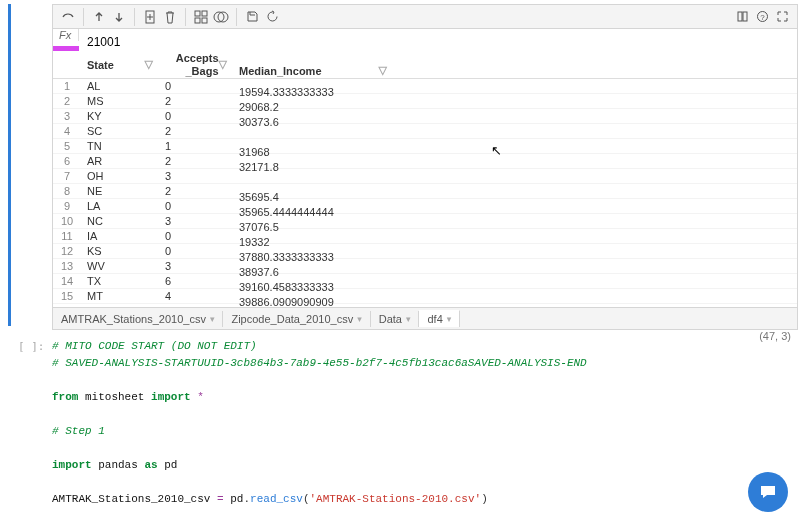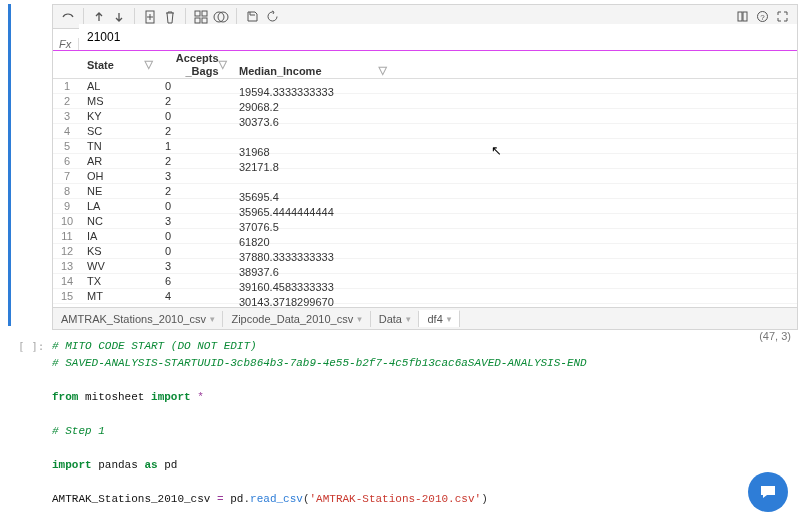--- a/index.html
+++ b/index.html
@@ -5,21 +5,21 @@
 * { box-sizing: border-box; margin: 0; padding: 0; }
 body { font-family: -apple-system, BlinkMacSystemFont, "Segoe UI", Helvetica, Arial, sans-serif; font-size: 12px; color: #333; background: #fff; }
 .app { width: 800px; height: 516px; position: relative; overflow: hidden; }
 .blue-bar { position: absolute; left: 8px; top: 4px; width: 3px; height: 322px; background: #2e7dd7; }
 .mito { position: absolute; left: 52px; top: 4px; right: 2px; border: 1px solid #d5d5d5; background: #f4f4f4; }
 .toolbar { display: flex; align-items: center; height: 24px; padding: 2px 6px; border-bottom: 1px solid #d5d5d5; gap: 4px; }
 .tb-left { display: flex; gap: 2px; align-items: center; }
 .tb-group { display: flex; gap: 2px; align-items: center; border-right: 1px solid #d5d5d5; padding-right: 6px; margin-right: 4px; }
 .tb-btn { width: 18px; height: 18px; display: flex; align-items: center; justify-content: center; color: #555; cursor: pointer; border-radius: 2px; }
 .tb-right { margin-left: auto; display: flex; gap: 2px; }
-.fx-bar { display: flex; align-items: flex-end; height: 22px; border-bottom: 1px solid #d946ef; background: #fff; }
+.fx-bar { display: flex; align-items: flex-start; height: 22px; border-bottom: 5px solid #d946ef; background: #fff; }
 .fx-label { width: 26px; padding-left: 6px; color: #666; font-style: italic; font-size: 11px; border-right: 1px solid #ddd; }
 .fx-input { flex: 1; padding: 6px 8px; border: none; outline: none; font-size: 12px; background: #fff; }
 .grid { background: #fff; overflow: hidden; height: 256px; position: relative; }
 .hdr-row { display: flex; border-bottom: 1px solid #ddd; height: 28px; align-items: center; font-weight: 600; font-size: 11px; color: #333; text-align: right; }
 .row-num { width: 28px; text-align: center; color: #888; font-size: 11px; flex-shrink:0; }
 .col { display: flex; align-items: center; padding: 0 6px; flex-shrink:0; }
 .col-state { width: 78px; }
 .col-accepts { width: 74px; line-height: 1.1; }
 .col-income { width: 160px; margin-top: 12px; }
 .filter-icon { margin-left: auto; color: #aaa; }
@@ -211,21 +211,21 @@
           <div class="data-row">
             <div class="row-num">10</div>
             <div class="col col-state">NC</div>
             <div class="col col-accepts">3</div>
             <div class="col col-income">37076.5</div>
           </div>
           <div class="data-row">
             <div class="row-num">11</div>
             <div class="col col-state">IA</div>
             <div class="col col-accepts">0</div>
-            <div class="col col-income">61820</div>
+            <div class="col col-income">19332</div>
           </div>
           <div class="data-row">
             <div class="row-num">12</div>
             <div class="col col-state">KS</div>
             <div class="col col-accepts">0</div>
             <div class="col col-income">37880.3333333333</div>
           </div>
           <div class="data-row">
             <div class="row-num">13</div>
             <div class="col col-state">WV</div>
@@ -235,21 +235,21 @@
           <div class="data-row">
             <div class="row-num">14</div>
             <div class="col col-state">TX</div>
             <div class="col col-accepts">6</div>
             <div class="col col-income">39160.4583333333</div>
           </div>
           <div class="data-row">
             <div class="row-num">15</div>
             <div class="col col-state">MT</div>
             <div class="col col-accepts">4</div>
-            <div class="col col-income">30143.3718299670</div>
+            <div class="col col-income">39886.0909090909</div>
           </div>
         </div>
     <div class="cursor">↖</div>
   </div>
 
   <div class="sheet-tabs">
     <div class="sheet-tab">
           <span>AMTRAK_Stations_2010_csv</span>
           <span class="caret">▾</span>
         </div>

